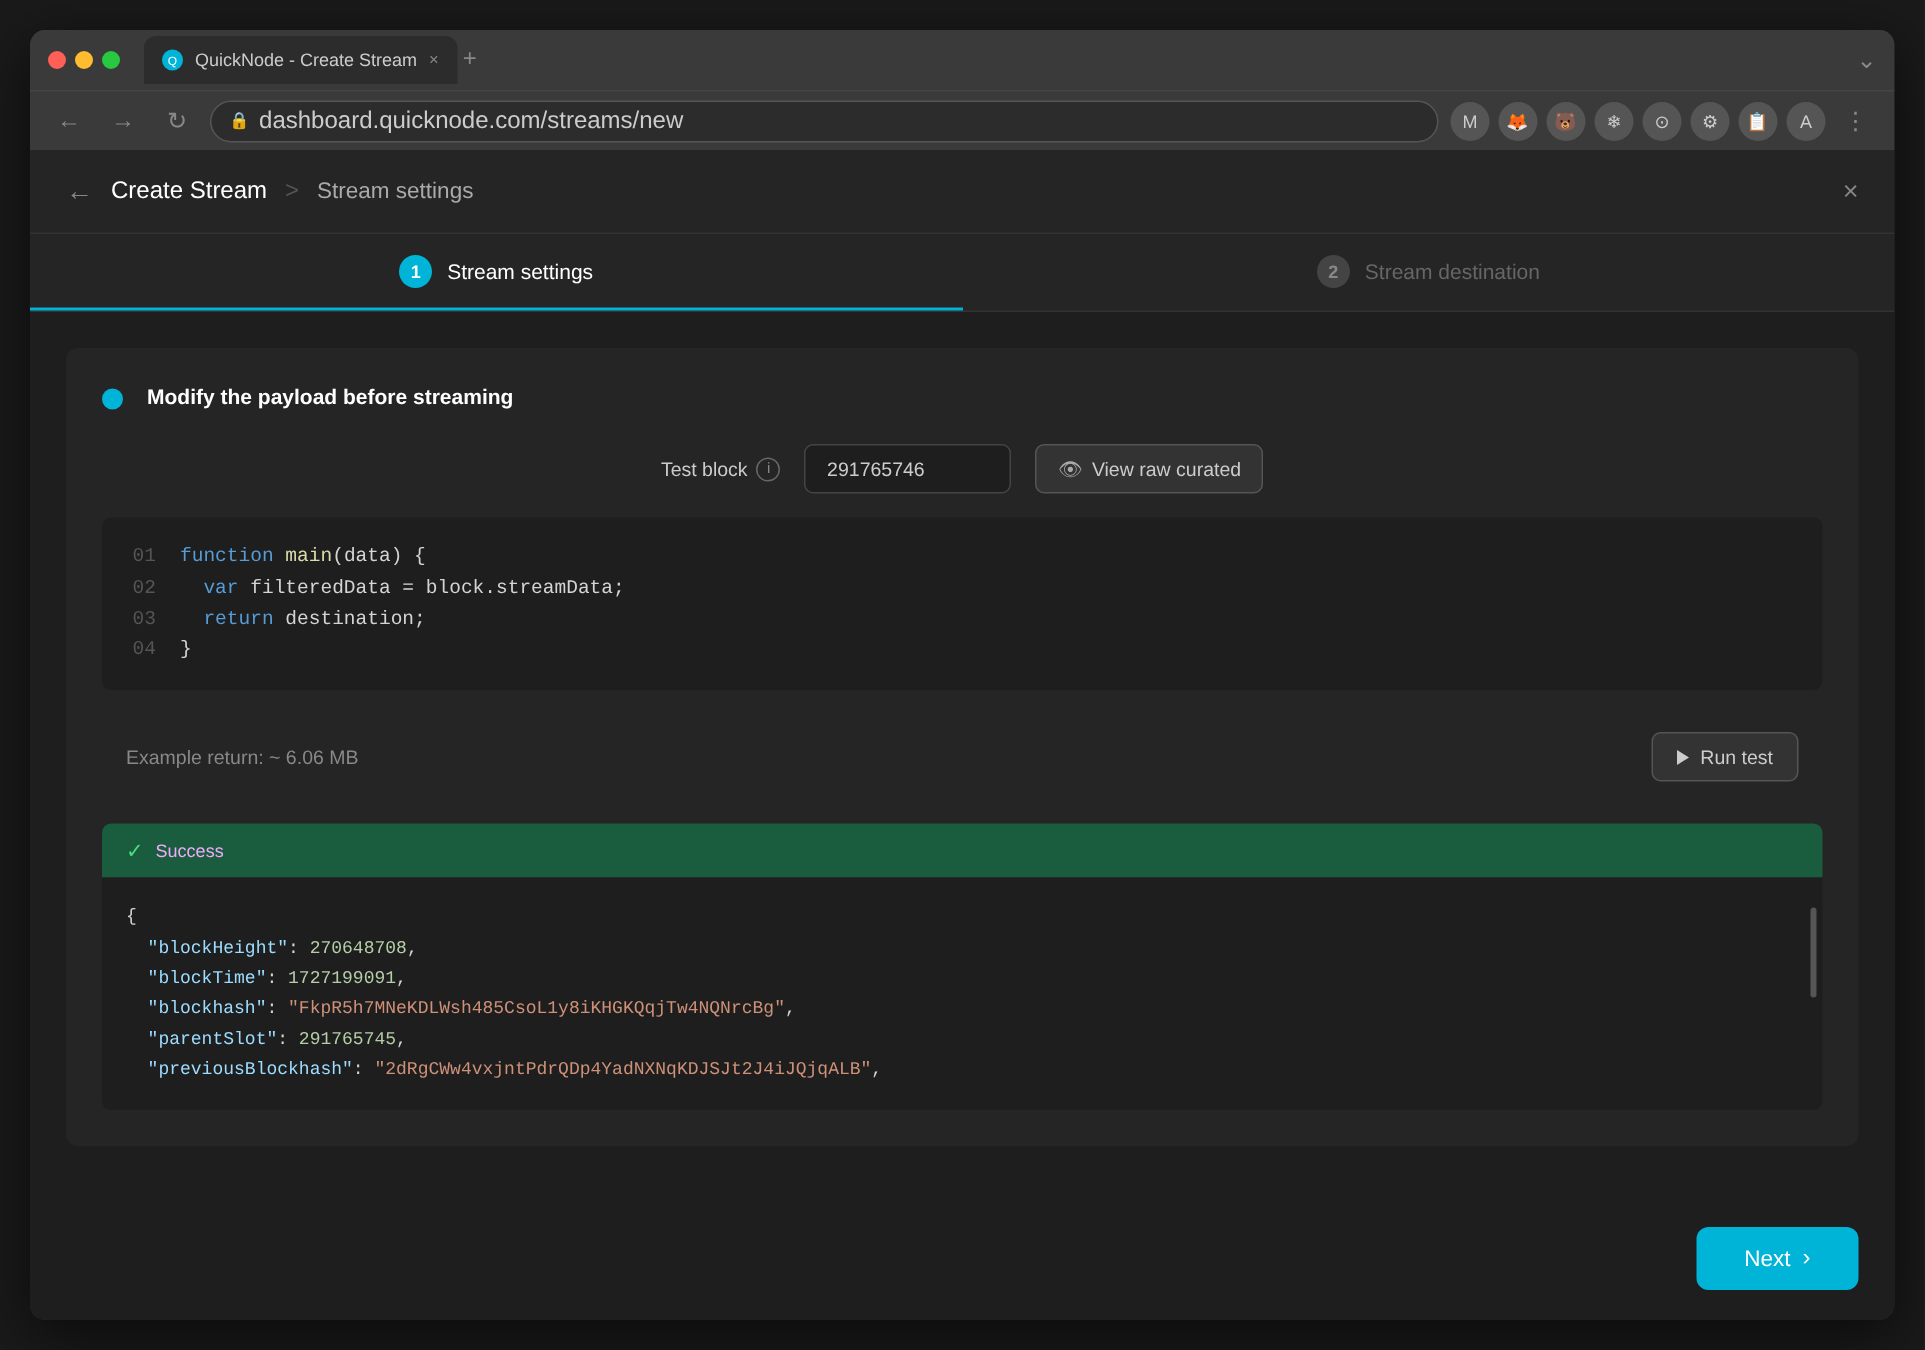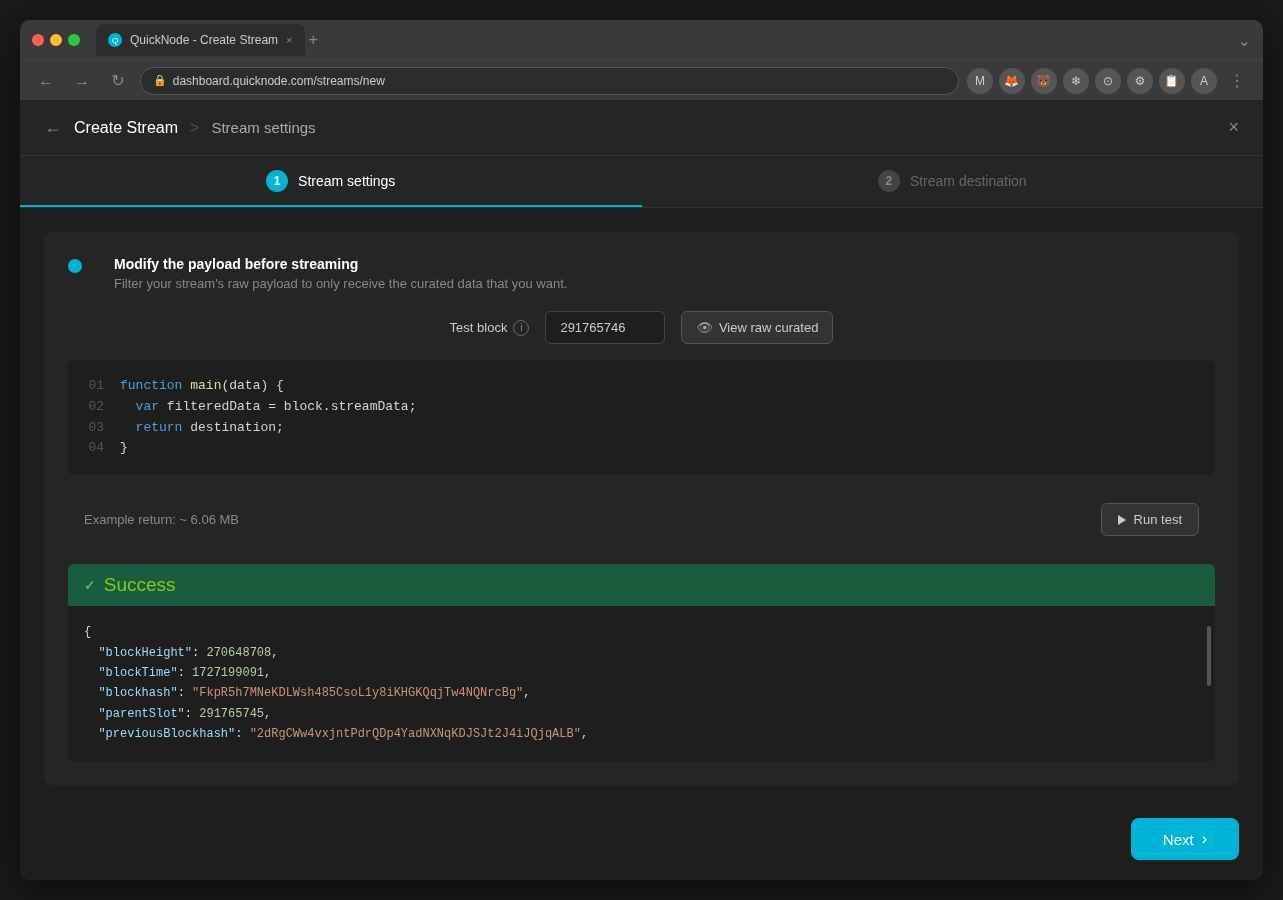--- a/index.html
+++ b/index.html
@@ -137,21 +137,21 @@
       padding: 0 12px;
       gap: 6px;
     }
 
     .address-bar-lock {
       font-size: 11px;
       color: #888;
     }
 
     .address-bar-url {
-      font-size: 12px;
+      font-size: 16px;
       color: #ccc;
       flex: 1;
     }
 
     .toolbar-icons {
       display: flex;
       align-items: center;
       gap: 6px;
     }
 
@@ -297,21 +297,21 @@
     .content-panel {
       background: #252525;
       border-radius: 8px;
       padding: 24px;
       margin-bottom: 16px;
     }
 
     .toggle-row {
       display: flex;
       align-items: flex-start;
-      gap: 32px;
+      gap: 16px;
       margin-bottom: 20px;
     }
 
     .toggle-dot {
       width: 14px;
       height: 14px;
       border-radius: 50%;
       background: #00b4d8;
       margin-top: 3px;
       flex-shrink: 0;
@@ -359,21 +359,21 @@
       color: #888;
     }
 
     .test-block-input {
       background: #1e1e1e;
       border: 1px solid #444;
       border-radius: 6px;
       padding: 8px 14px;
       font-size: 13px;
       color: #ccc;
-      width: 120px;
+      width: 138px;
     }
 
     .view-payload-btn {
       background: #333;
       border: 1px solid #555;
       border-radius: 6px;
       padding: 8px 14px;
       font-size: 13px;
       color: #ccc;
       cursor: pointer;
@@ -464,22 +464,22 @@
       align-items: center;
       gap: 8px;
     }
 
     .success-icon {
       color: #4ade80;
       font-size: 14px;
     }
 
     .success-text {
-      font-size: 19px;
-      color: #84cc16;
+      font-size: 12px;
+      color: #f0abfc;
       font-weight: 500;
     }
 
     
     .json-output {
       background: #1e1e1e;
       border-radius: 0 0 6px 6px;
       padding: 16px;
       font-family: 'Courier New', Courier, monospace;
       font-size: 12px;
@@ -608,21 +608,20 @@
     </div>
 
     <div style="flex:1; overflow-y:auto; position:relative;">
       <div class="main-content">
 
         <div class="content-panel">
           <div class="toggle-row">
             <div class="toggle-dot"></div>
             <div class="toggle-text-block">
               <div class="toggle-title">Modify the payload before streaming</div>
-              <div class="toggle-subtitle">Filter your stream's raw payload to only receive the curated data that you want.</div>
             </div>
           </div>
 
           <div class="test-block-row">
             <span class="test-block-label">
               <span>Test block</span>
               <div class="info-icon">i</div>
             </span>
             <input class="test-block-input" value="291765746" style="">
             <button class="view-payload-btn">

